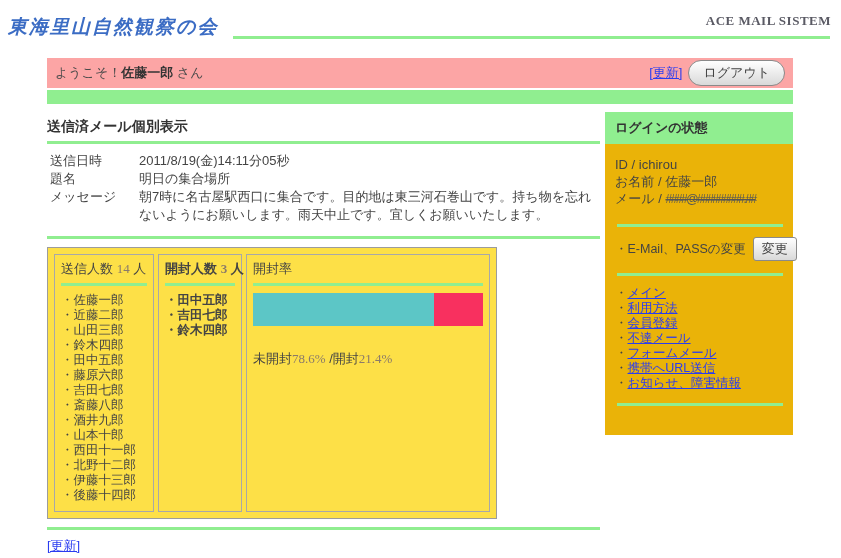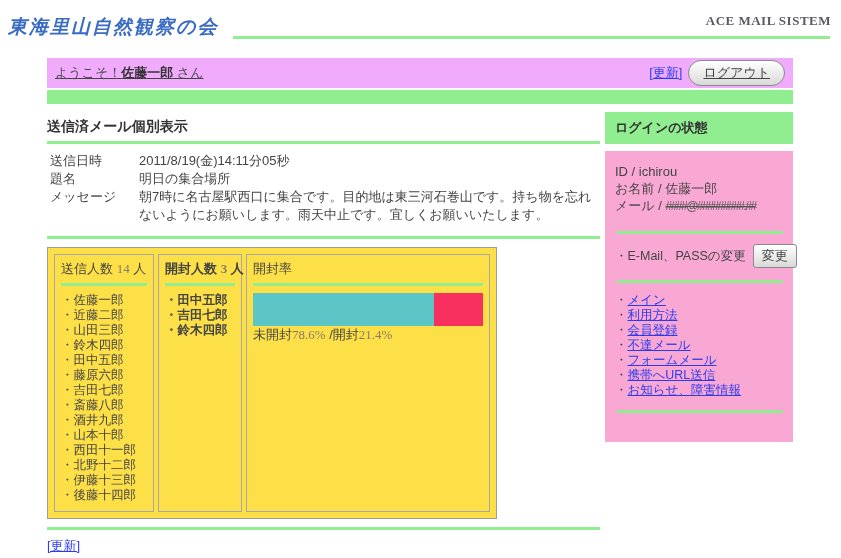--- a/index.html
+++ b/index.html
@@ -10,21 +10,21 @@
   .header { position: relative; height: 58px; }
   .site-title { position: absolute; left: 8px; top: 14px; font-size: 19px; font-weight: bold;
                 color: #3b6cc4; letter-spacing: 2px; font-style: italic; }
   .header-line { position: absolute; left: 233px; right: 11px; top: 36px; height: 3px; background: #90ee90; }
   .brand { position: absolute; right: 10px; top: 13px; font-family: "Liberation Serif", serif;
            font-weight: bold; font-size: 13px; color: #5a5a64; letter-spacing: 0.5px; }
 
   .content { margin-left: 47px; width: 746px; }
 
   
-  .welcome-bar { height: 30px; background: #f0abfc; display: flex; align-items: center; padding: 0 8px; text-decoration: underline; }
+  .welcome-bar { height: 30px; background: #fca5a5; display: flex; align-items: center; padding: 0 8px; }
   .welcome-text { color: #4a4a4a; }
   .welcome-text b { color: #333; }
   .bar-right { margin-left: auto; display: flex; align-items: center; gap: 6px; }
   a.blue-link { color: #2a3cf0; text-decoration: underline; cursor: pointer; }
   .btn { font-family: "Liberation Sans", sans-serif; font-size: 13px; color: #444;
          background: linear-gradient(#ffffff, #d9d9d9); border: 1px solid #8a8a8a;
          border-radius: 3px; padding: 2px 12px; cursor: pointer; }
   .btn-logout { padding: 3px 14px; border-radius: 13px; }
 
   .green-bar { height: 14px; background: #90ee90; margin-top: 2px; }
@@ -45,29 +45,29 @@
   .stat-cell { border: 1px solid #a8a8a8; margin: 2px; padding: 5px 6px 8px 6px; }
   .cell-recipients { width: 100px; flex: none; }
   .cell-opened { width: 84px; flex: none; font-weight: bold; }
   .cell-rate { flex: 1; }
   .cell-header { font-size: 13px; color: #444; white-space: nowrap; }
   .cell-underline { height: 3px; background: #90ee90; margin: 5px 0 7px 0; }
   .name-list div { font-size: 12.5px; line-height: 15px; color: #444; white-space: nowrap; }
   .num { font-family: "Liberation Serif", serif; color: #8a7a6a; }
 
   .rate-bar { display: flex; height: 33px; margin-top: 2px; }
-  .rate-summary { margin-top: 0; font-size: 13px; color: #444; }
+  .rate-summary { margin-top: 24px; font-size: 13px; color: #444; }
 
   .refresh-row { margin-top: 7px; }
 
   
   .side-col { width: 188px; margin-left: 5px; }
   .side-header { height: 32px; background: #90ee90; font-weight: bold; color: #333;
                  line-height: 32px; padding-left: 10px; font-size: 13px; }
-  .side-body { margin-top: 7px; background: #f9a8d4; height: 291px; padding: 12px 8px 0 10px; }
+  .side-body { background: #eab308; height: 291px; padding: 12px 8px 0 10px; }
   .account-row { line-height: 17px; white-space: nowrap; }
   .email-obscured { letter-spacing: -1.5px; text-decoration: line-through; font-size: 12px; color: #555; }
   .side-hr { height: 3px; background: #90ee90; border: 0; margin: 16px 2px 10px 2px; }
   .side-hr.mid { margin: 12px 2px 10px 2px; }
   .change-row { display: flex; align-items: center; gap: 7px; font-size: 12.5px; white-space: nowrap; }
   .btn-change { padding: 2px 8px; }
   .side-links div { font-size: 12.5px; line-height: 15px; white-space: nowrap; }
   .side-links .bullet, .change-row .bullet { color: #444; text-decoration: none; }
 </style>
 </head>

